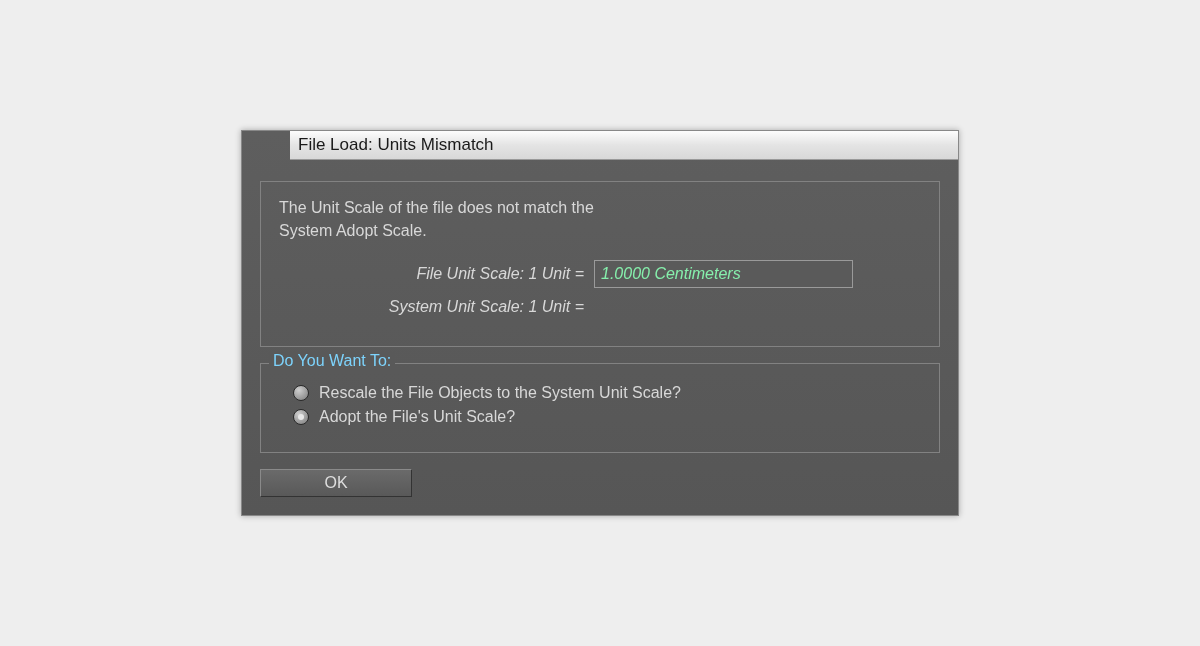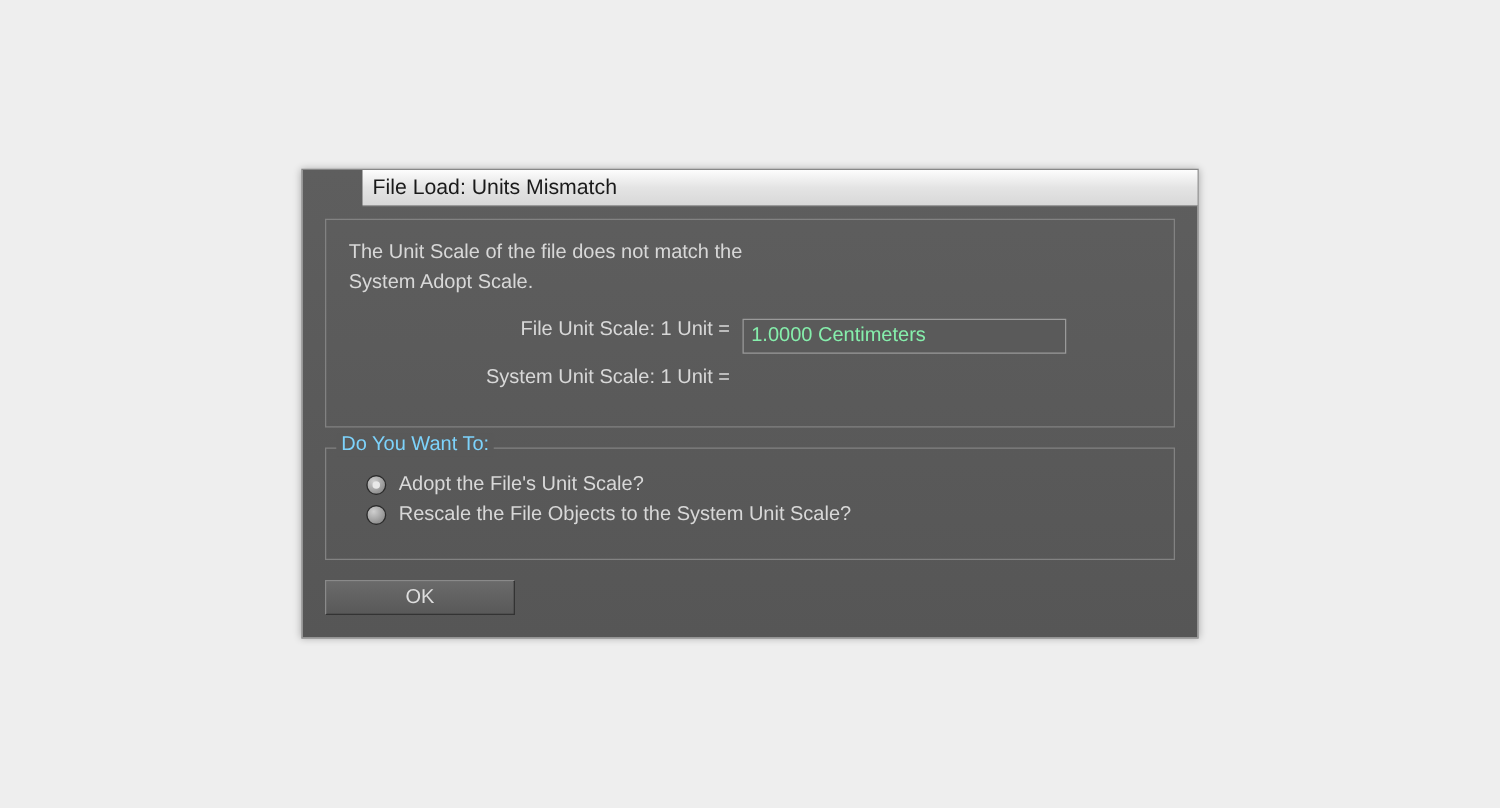--- a/index.html
+++ b/index.html
@@ -22,21 +22,21 @@
     .titlebar {
       background: linear-gradient(180deg, #fdfdfd 0%, #e4e4e4 50%, #d8d8d8 100%);
       padding: 4px 8px 4px 8px;
       font-size: 17px;
       font-weight: normal;
       color: #1a1a1a;
       border-bottom: 1px solid #999;
       margin-left: 48px;
     }
     .content {
-      padding: 10px 18px 18px 18px;
+      padding: 21px 18px 18px 18px;
     }
     .fieldset {
       border: 1px solid #828282;
       padding: 14px 16px 20px 18px;
       margin-bottom: 16px;
       position: relative;
     }
     .fieldset-legend {
       position: absolute;
       top: -12px;
@@ -47,22 +47,23 @@
       font-size: 16px;
     }
     .description {
       color: #d8d8d8;
       font-size: 16px;
       line-height: 1.45;
       margin-bottom: 18px;
     }
     .unit-row {
       display: flex;
-      align-items: flex-start;
+      align-items: center;
       margin-bottom: 10px;
+      font-style: italic;
     }
     .unit-label {
       color: #d8d8d8;
       font-size: 16px;
       text-align: right;
       width: 305px;
       padding-right: 10px;
     }
     .unit-value {
       background: #5a5a5a;
@@ -145,31 +146,31 @@
         <div class="unit-label">File Unit Scale: 1 Unit =</div>
         <div class="unit-value">1.0000 Centimeters</div>
       </div>
       <div class="unit-row">
         <div class="unit-label">System Unit Scale: 1 Unit =</div>
       </div>
     </div>
 
     <div class="fieldset">
       <div class="fieldset-legend">Do You Want To:</div>
+      <div class="radio-row">
+        <div class="radio-outer">
+          
+        </div>
+        <span class="radio-label">Rescale the File Objects to the System Unit Scale?</span>
+      </div>
       <div class="radio-row selected">
         <div class="radio-outer">
           <div class="radio-inner"></div>
         </div>
         <span class="radio-label">Adopt the File's Unit Scale?</span>
-      </div>
-      <div class="radio-row">
-        <div class="radio-outer">
-          
-        </div>
-        <span class="radio-label">Rescale the File Objects to the System Unit Scale?</span>
       </div>
     </div>
 
     <div class="button-row">
       <div class="ok-button">
         <span>OK</span>
       </div>
     </div>
 
   </div>

